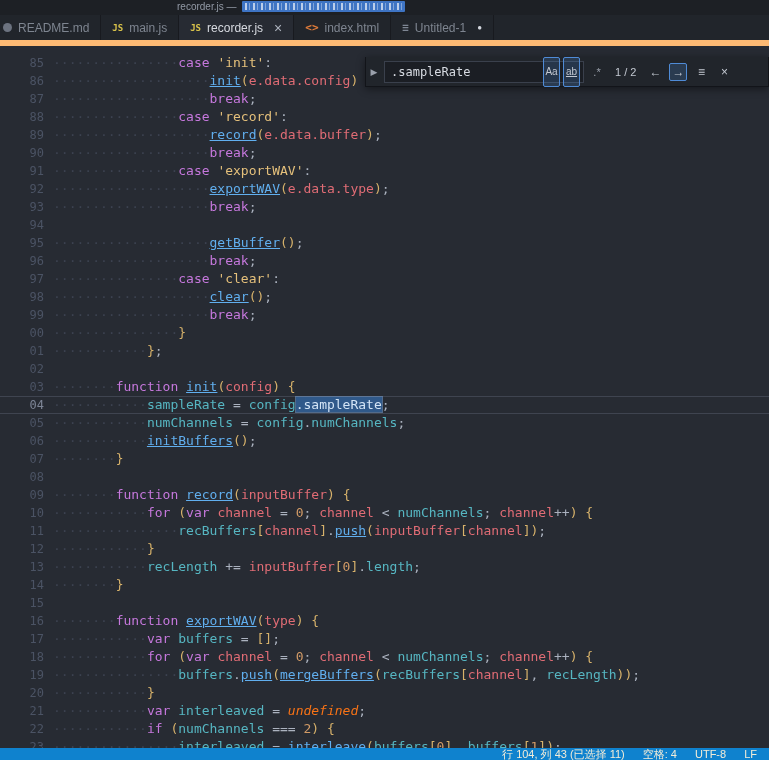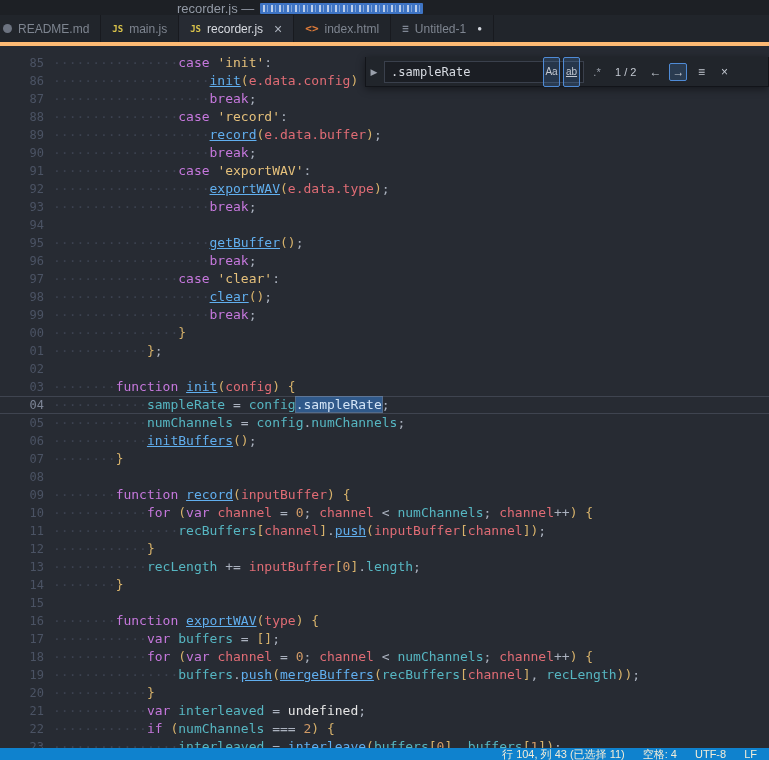--- a/index.html
+++ b/index.html
@@ -7,33 +7,33 @@
     width:769px;height:760px;position:relative;overflow:hidden;
     background:#272b33;font-family:"Liberation Sans",sans-serif;
     -webkit-font-smoothing:antialiased;
   }
   
   .titlebar{
     position:absolute;top:0;left:0;right:0;height:15px;
     background:#1d2025;display:flex;align-items:center;
   }
   .title-wrap{position:absolute;left:162px;top:1px;display:flex;align-items:center;gap:6px;}
-  .title-text{font-size:13px;color:#9299a5;white-space:nowrap;padding-left:15px;}
+  .title-text{font-size:10px;color:#9299a5;white-space:nowrap;padding-left:15px;}
   .title-selection{
     width:163px;height:11px;background:#3e74c4;border-radius:1px;position:relative;overflow:hidden;
   }
   .title-selection::after{
     content:"";position:absolute;left:3px;right:3px;top:2px;height:7px;
     background:repeating-linear-gradient(90deg,rgba(255,255,255,.65) 0 2px,rgba(255,255,255,0) 2px 4px,rgba(255,255,255,.35) 4px 5px,rgba(255,255,255,0) 5px 8px);
   }
   
   .tabbar{
     position:absolute;top:15px;left:0;right:0;height:31px;
     background:#21252b;display:flex;align-items:stretch;
-    border-bottom:4px solid #fdba74;box-sizing:border-box;
+    border-bottom:6px solid #fdba74;box-sizing:border-box;
   }
   .tab{
     display:flex;align-items:center;gap:6px;padding:0 11px;
     border-right:1px solid #181a1f;font-size:12px;color:#7e8590;
     background:#21252b;cursor:pointer;white-space:nowrap;
   }
   .tab:first-child{padding-left:3px;}
   .tab.active{background:#272b33;color:#d7dae0;}
   .tab-icon{font-family:"DejaVu Sans Mono",monospace;font-weight:bold;}
   .icon-js{color:#d8c24a;font-size:9px;}
@@ -52,21 +52,21 @@
   .ws{color:#3c4250;}
   .code-line.current{box-shadow:inset 0 1px 0 #3f4450,inset 0 -1px 0 #3f4450;}
   .code-line.current .line-num{color:#7d8596;}
   
   .tk-kw{color:#c678dd;}
   .tk-str{color:#e5c07b;}
   .tk-fn{color:#61afef;text-decoration:underline;}
   .tk-vr{color:#56b6c2;}
   .tk-pr{color:#e06c75;}
   .tk-num{color:#d19a66;}
-  .tk-cs{color:#e5e5e5;}
+  .tk-cs{color:#f97316;font-style:italic;}
   .tk-pl{color:#abb2bf;}
   .tk-br{color:#d7b26b;}
   .tk-sel{background:#30598a;color:#d3e4f6;box-shadow:0 0 0 1px rgba(120,160,210,.55);}
   
   .find-widget{
     position:absolute;top:11px;right:0;height:30px;width:404px;z-index:9;
     background:#21252b;border:1px solid #121419;border-top:none;
     box-shadow:0 2px 8px rgba(0,0,0,.45);
     display:flex;align-items:center;gap:5px;padding:0 6px 0 3px;box-sizing:border-box;
   }

